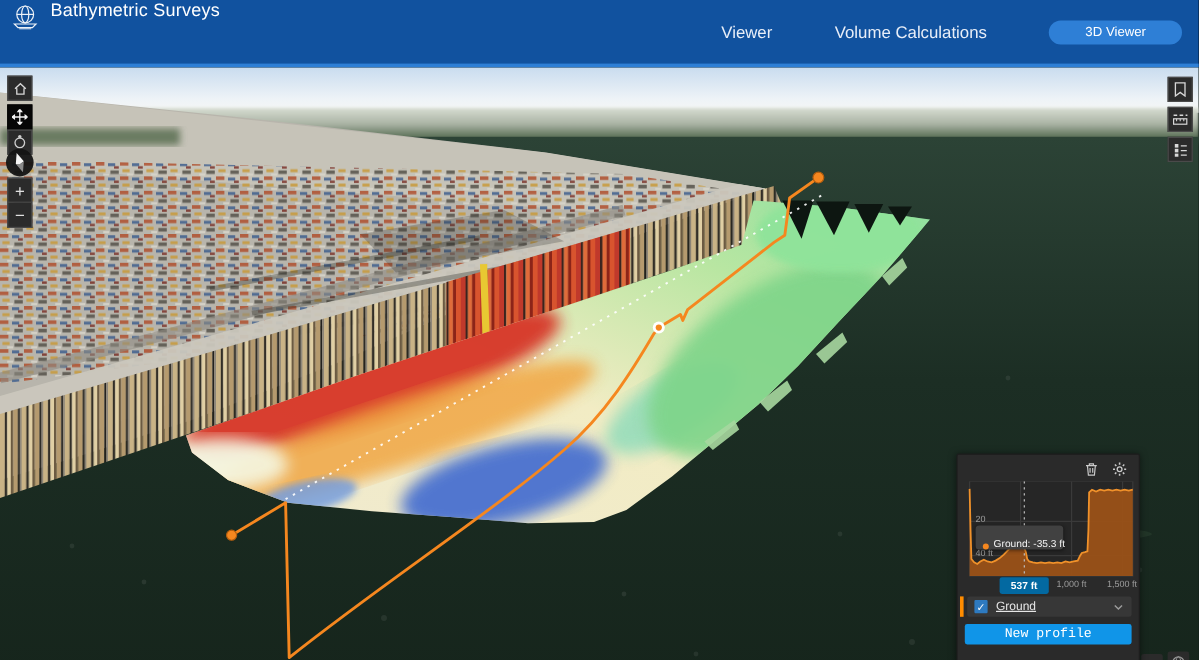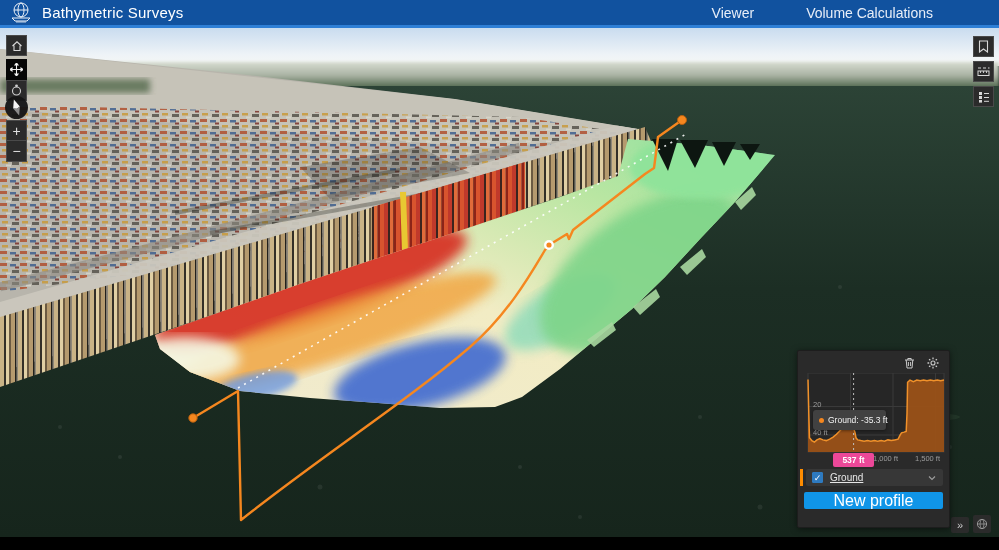--- a/index.html
+++ b/index.html
@@ -7,22 +7,22 @@
     --panel_bg:#2a2a2a; --panel_row:#373737; --accent_orange:#f5871f;
     --chart_fill:#9d5317; --button_blue:#1095e8; --checkbox_blue:#2e7ac0;
     --water:#1d2f26;
   }
   *{margin:0;padding:0;box-sizing:border-box;}
   html,body{width:999px;height:550px;overflow:hidden;background:#000;}
   body{font-family:"Liberation Sans",sans-serif;}
   .app{position:relative;width:999px;height:550px;}
 
   
-  .topbar{position:relative;height:28px;background:var(--header_bg);border-bottom:3px solid var(--header_accent);
-          display:flex;align-items:center;color:#fff;z-index:30;}
+  .topbar{position:relative;height:56px;background:var(--header_bg);border-bottom:3px solid var(--header_accent);
+          display:flex;color:#fff;z-index:30;}
   .logo{width:30px;height:30px;margin-left:6px;display:flex;align-items:center;justify-content:center;}
   .app-title{font-size:15px;letter-spacing:.2px;margin-left:6px;font-weight:400;}
   .nav{margin-left:auto;display:flex;align-items:center;margin-right:14px;}
   .nav-link{font-size:14px;color:#e8eef8;margin-right:52px;cursor:pointer;white-space:nowrap;}
   .nav-pill{font-size:11px;color:#fff;background:var(--pill_bg);border-radius:12px;
             padding:4px 30px;cursor:pointer;white-space:nowrap;}
 
   
   .scene{position:relative;width:999px;height:509px;background:var(--water);overflow:hidden;}
   .sky{position:absolute;left:0;top:0;width:100%;height:38px;
@@ -49,39 +49,39 @@
 
   
   .profile-panel{position:absolute;right:49px;top:322px;width:153px;height:178px;
       background:var(--panel_bg);border:1px solid #1d1d1d;border-radius:2px;z-index:25;
       display:flex;flex-direction:column;box-shadow:0 1px 6px rgba(0,0,0,.5);}
   .panel-toolbar{height:20px;display:flex;justify-content:flex-end;align-items:center;gap:10px;padding:4px 10px 0 0;}
   .panel-icon{width:13px;height:13px;cursor:pointer;display:flex;align-items:center;justify-content:center;}
   .chart-wrap{position:relative;width:153px;height:95px;margin-top:2px;}
   .chart-wrap svg{position:absolute;left:0;top:0;}
   .ytick{position:absolute;left:15px;font-size:7.5px;color:#9c9c9c;}
-  .xtick{position:absolute;top:81px;font-size:7.5px;color:#9c9c9c;width:40px;text-align:left;}
-  .cursor-box{position:absolute;left:35px;top:80px;width:41px;height:14px;background:#ec4899;
+  .xtick{position:absolute;top:81px;font-size:7.5px;color:#9c9c9c;width:40px;text-align:center;}
+  .cursor-box{position:absolute;left:35px;top:80px;width:41px;height:14px;background:#0369a1;
       border-radius:2px;color:#fff;font-size:8.5px;font-weight:bold;display:flex;align-items:center;justify-content:center;}
   .tooltip{position:absolute;left:15px;top:37px;width:73px;height:20px;background:#414141;border-radius:3px;
-      display:flex;align-items:center;padding-left:6px;box-shadow:0 1px 3px rgba(0,0,0,.4);}
+      display:flex;align-items:flex-end;padding-left:6px;box-shadow:0 1px 3px rgba(0,0,0,.4);}
   .tooltip .dot{width:5px;height:5px;border-radius:50%;background:var(--accent_orange);margin-right:4px;flex:none;}
   .tooltip .txt{color:#f2f2f2;font-size:8.5px;white-space:nowrap;}
 
   .layer-row{display:flex;align-items:stretch;margin:1px 6px 1px 2px;height:17px;cursor:pointer;}
   .layer-bar{width:3px;flex:none;}
   .layer-body{flex:1;background:var(--panel_row);margin-left:3px;border-radius:2px;
       display:flex;align-items:center;padding:0 6px;}
   .checkbox{width:11px;height:11px;border:1px solid #808080;background:#2b2b2b;border-radius:1px;
       display:flex;align-items:center;justify-content:center;font-size:9px;color:#fff;cursor:pointer;}
   .checkbox.checked{background:var(--checkbox_blue);border-color:var(--checkbox_blue);}
   .layer-label{color:#e6e6e6;font-size:10px;margin-left:7px;flex:1;text-decoration:underline;}
   .chev{width:10px;height:8px;flex:none;}
   .new-profile-btn{margin:5px 6px 4px 6px;height:17px;background:var(--button_blue);border-radius:2px;
-      color:#fff;font-size:16px;display:flex;align-items:center;justify-content:center;cursor:pointer;}
+      color:#fff;font-size:11px;display:flex;align-items:center;justify-content:center;cursor:pointer;font-family:Liberation Mono, monospace;}
 
   .corner-btn{position:absolute;width:18px;height:16px;background:#2b2b2b;color:#c8c8c8;
       display:flex;align-items:center;justify-content:center;font-size:11px;cursor:pointer;z-index:20;border-radius:2px;}
 </style>
 </head>
 <body>
 
 <div class="app">
 
   <div class="topbar">
@@ -93,20 +93,21 @@
           <path d="M6 10 h14"></path>
           <path d="M4 18 h18 l-3 3 h-12 z"></path>
           <path d="M8 22 h10" stroke-width="0.8"></path>
         </g>
       </svg>
     </div>
     <div class="app-title">Bathymetric Surveys</div>
     <div class="nav">
       <div class="nav-link">Viewer</div>
       <div class="nav-link">Volume Calculations</div>
+      <div class="nav-pill">3D Viewer</div>
     </div>
   </div>
 
   <div class="scene">
     <div class="sky"></div>
     <div class="horizon"></div>
     <div class="water"></div>
 
     <svg class="scene-svg" viewBox="0 41 999 509">
       <defs>

